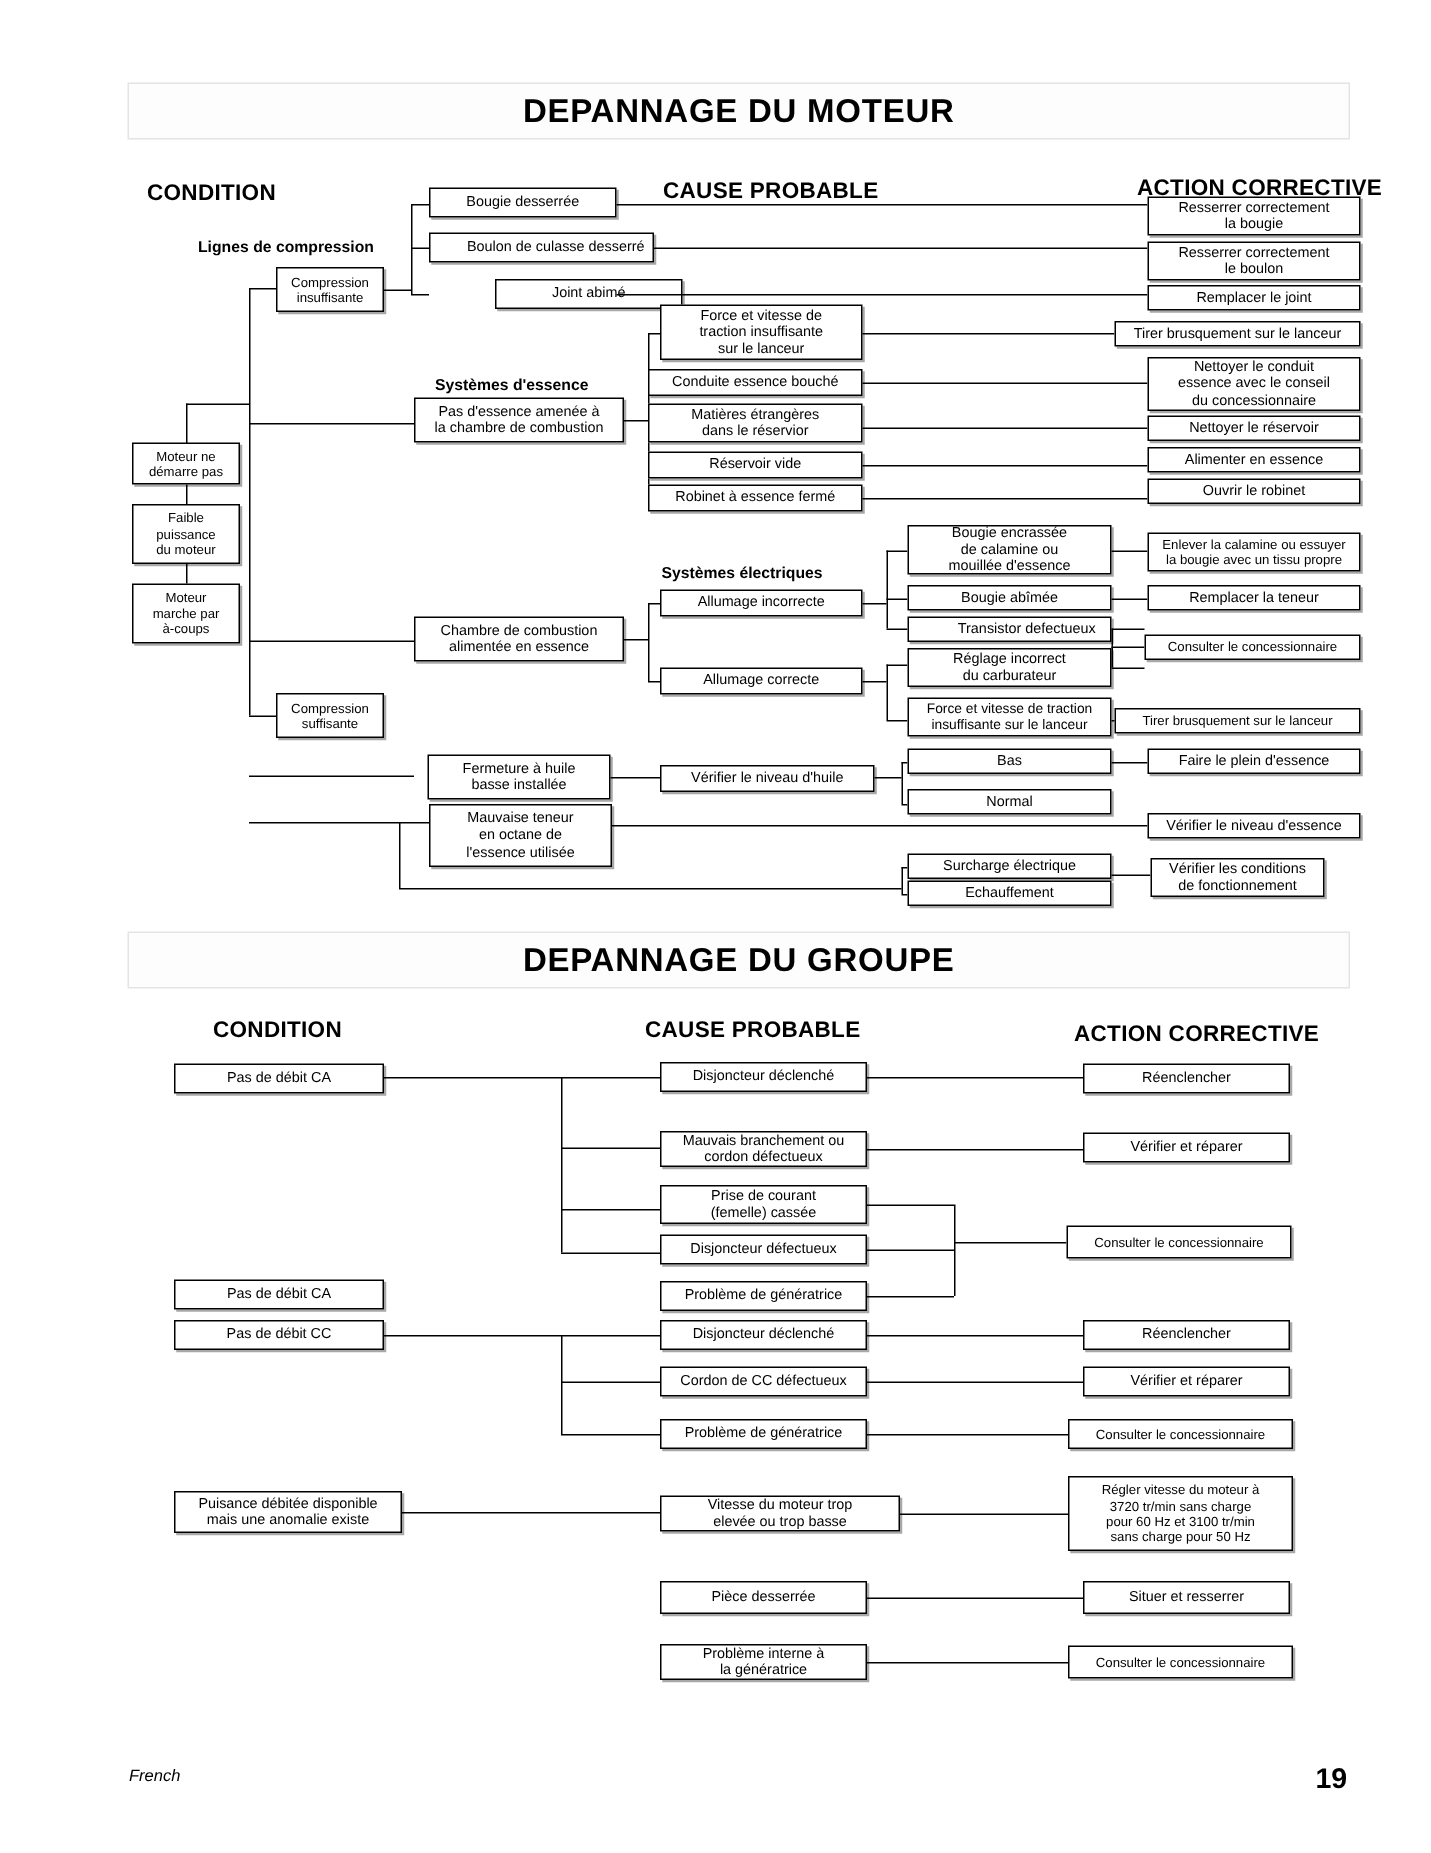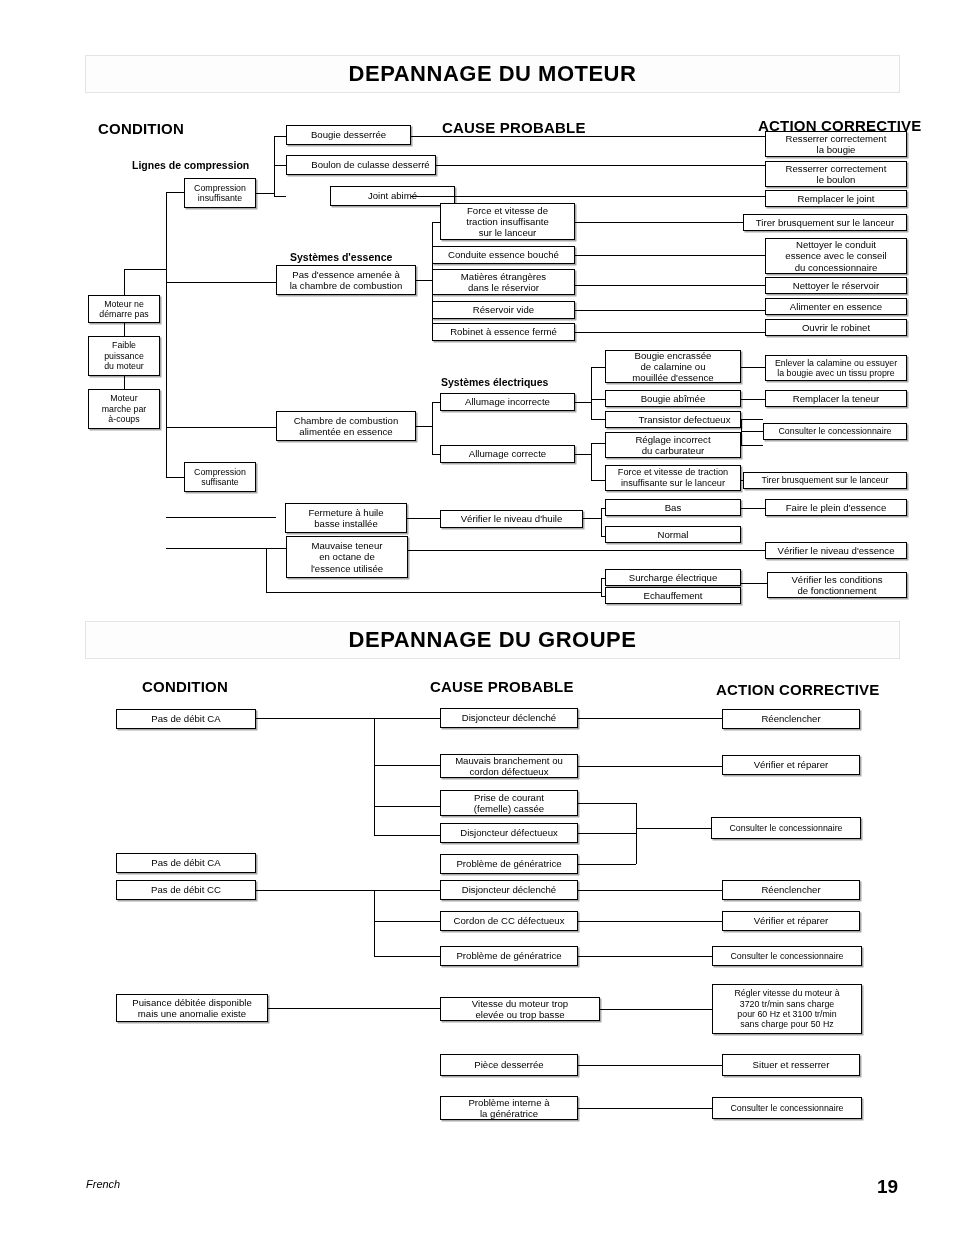--- a/index.html
+++ b/index.html
@@ -247,21 +247,21 @@
 <div class="v" style="left:266px; top:548px; height:44px;"></div>
 <div class="h" style="left:266px; top:592px; width:335px;"></div>
 <div class="v" style="left:601px; top:578px; height:18px;"></div>
 <div class="h" style="left:601px; top:578px; width:4px;"></div>
 <div class="h" style="left:601px; top:596px; width:4px;"></div>
 
 <div class="box" style="left:605px; top:569px; width:136px; height:17px;">Surcharge électrique</div>
 <div class="box" style="left:605px; top:587px; width:136px; height:17px;">Echauffement</div>
 
 <div class="h" style="left:741px; top:583px; width:26px;"></div>
-<div class="box" style="left:767px; top:572px; width:140px; height:26px; white-space:pre-line;">Vérifier les conditions
+<div class="box" style="left:767px; top:572px; width:116px; height:26px; white-space:pre-line;">Vérifier les conditions
 de fonctionnement</div>
 
 <div class="banner" style="left:85px; top:621px; width:815px; height:38px;">
   <span class="banner-text">DEPANNAGE DU GROUPE</span>
 </div>
 
 <div class="colhead" style="left:142px; top:678px;">CONDITION</div>
 <div class="colhead" style="left:430px; top:678px;">CAUSE PROBABLE</div>
 <div class="colhead" style="left:716px; top:681px;">ACTION CORRECTIVE</div>
 

